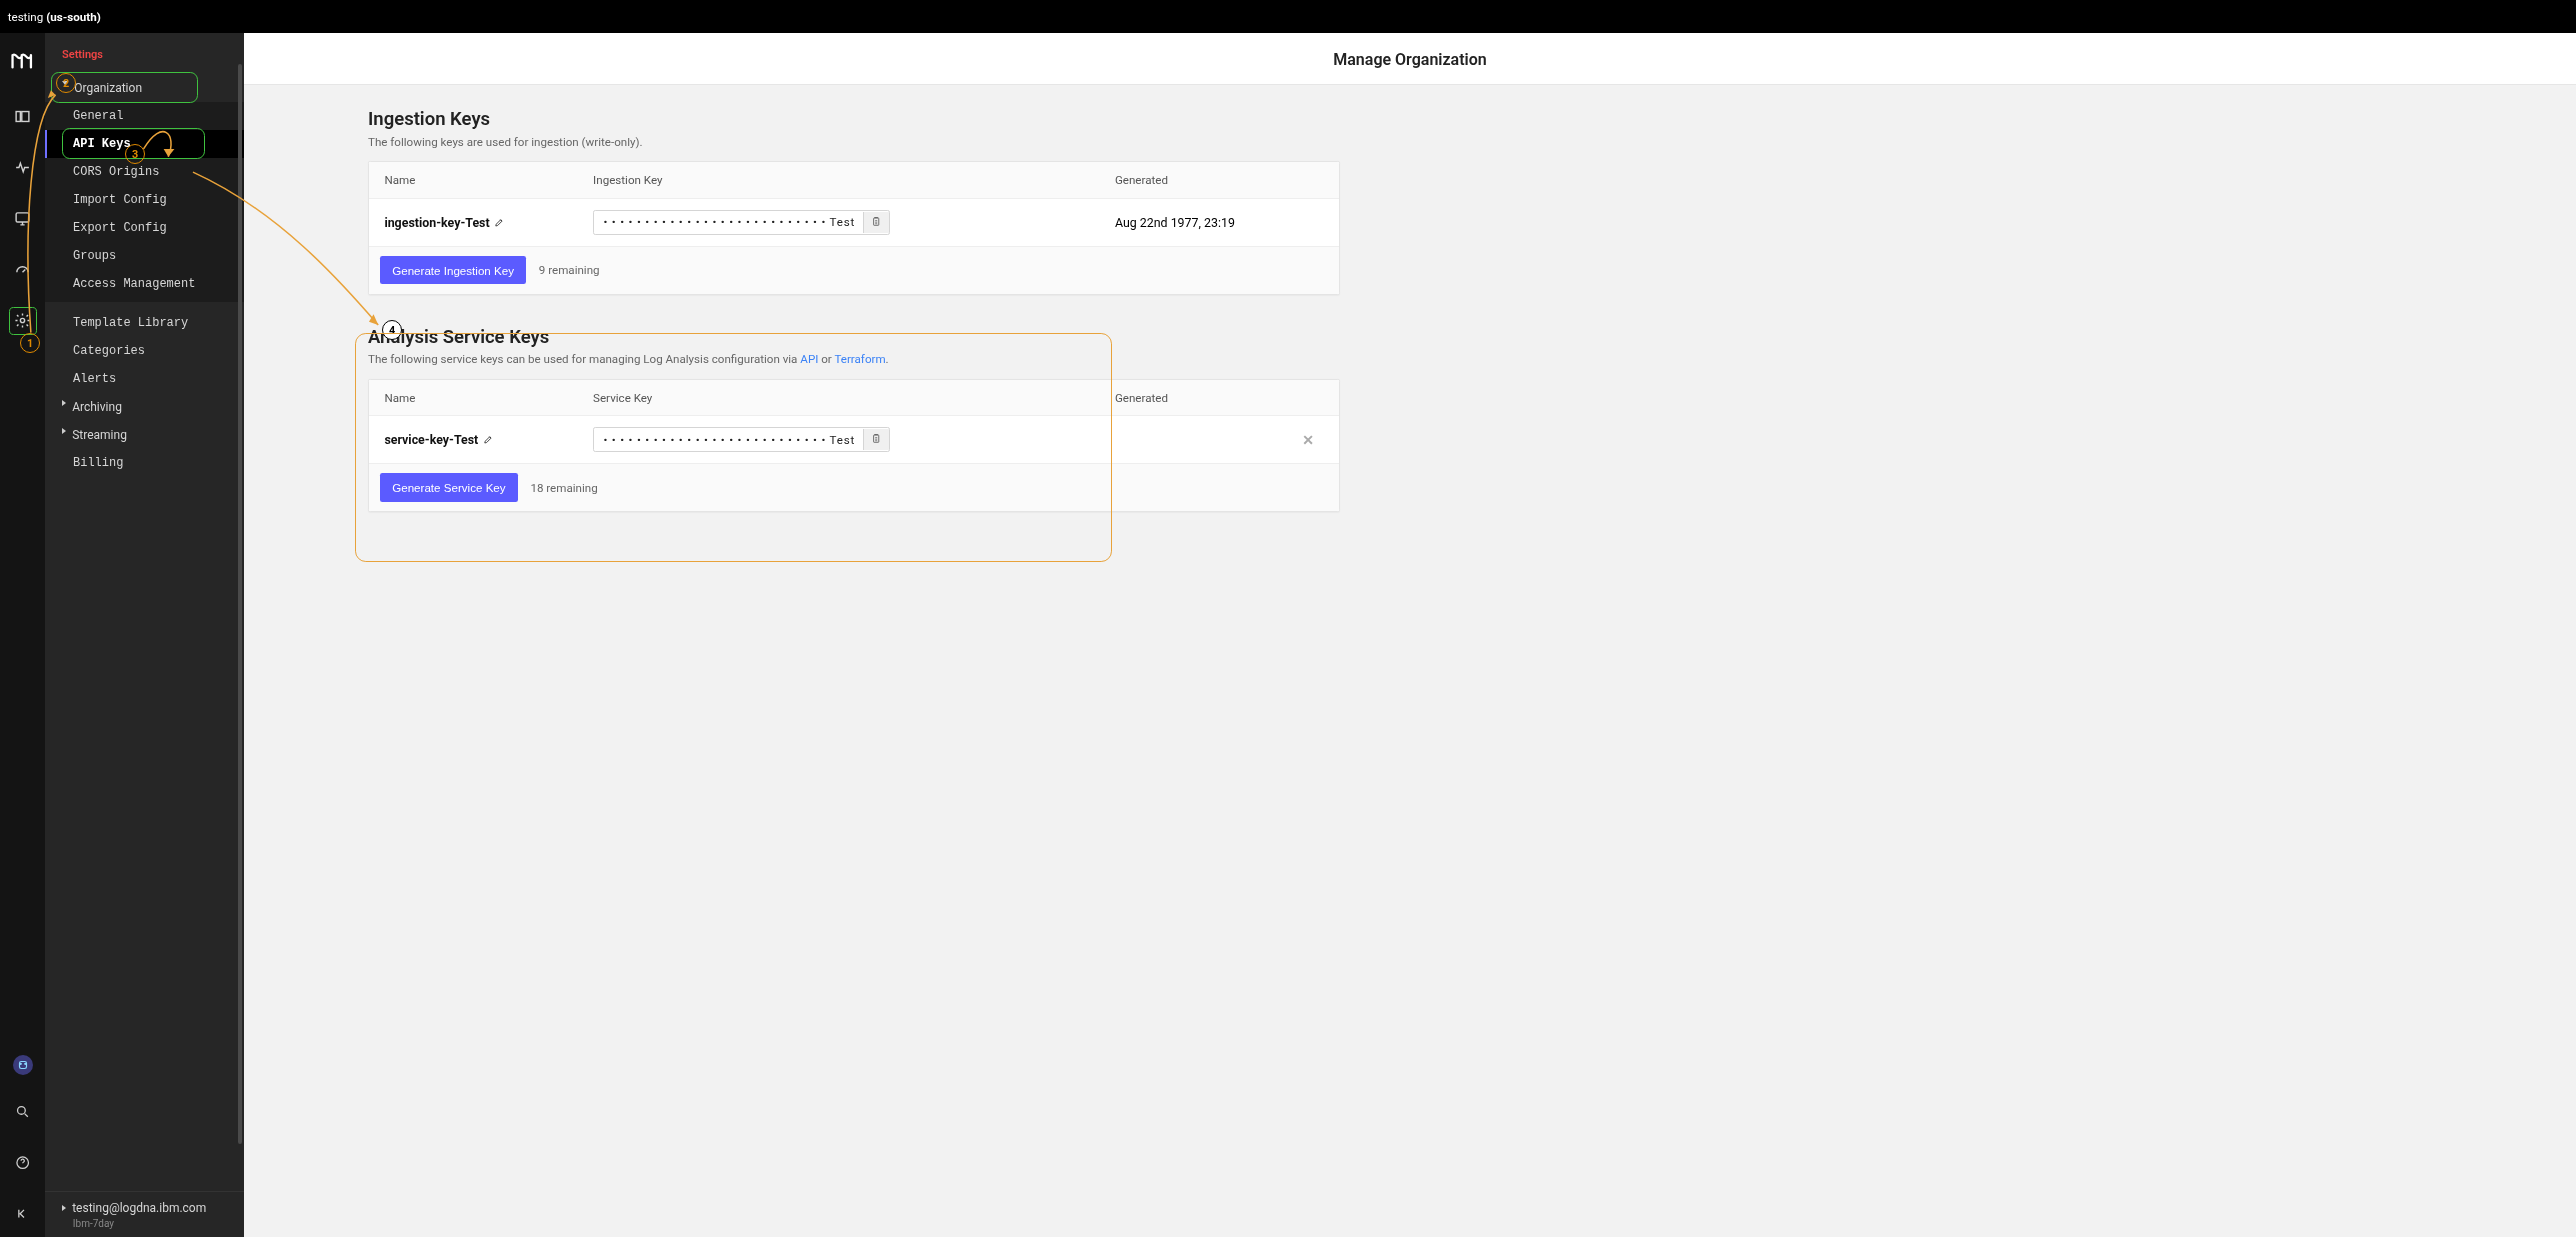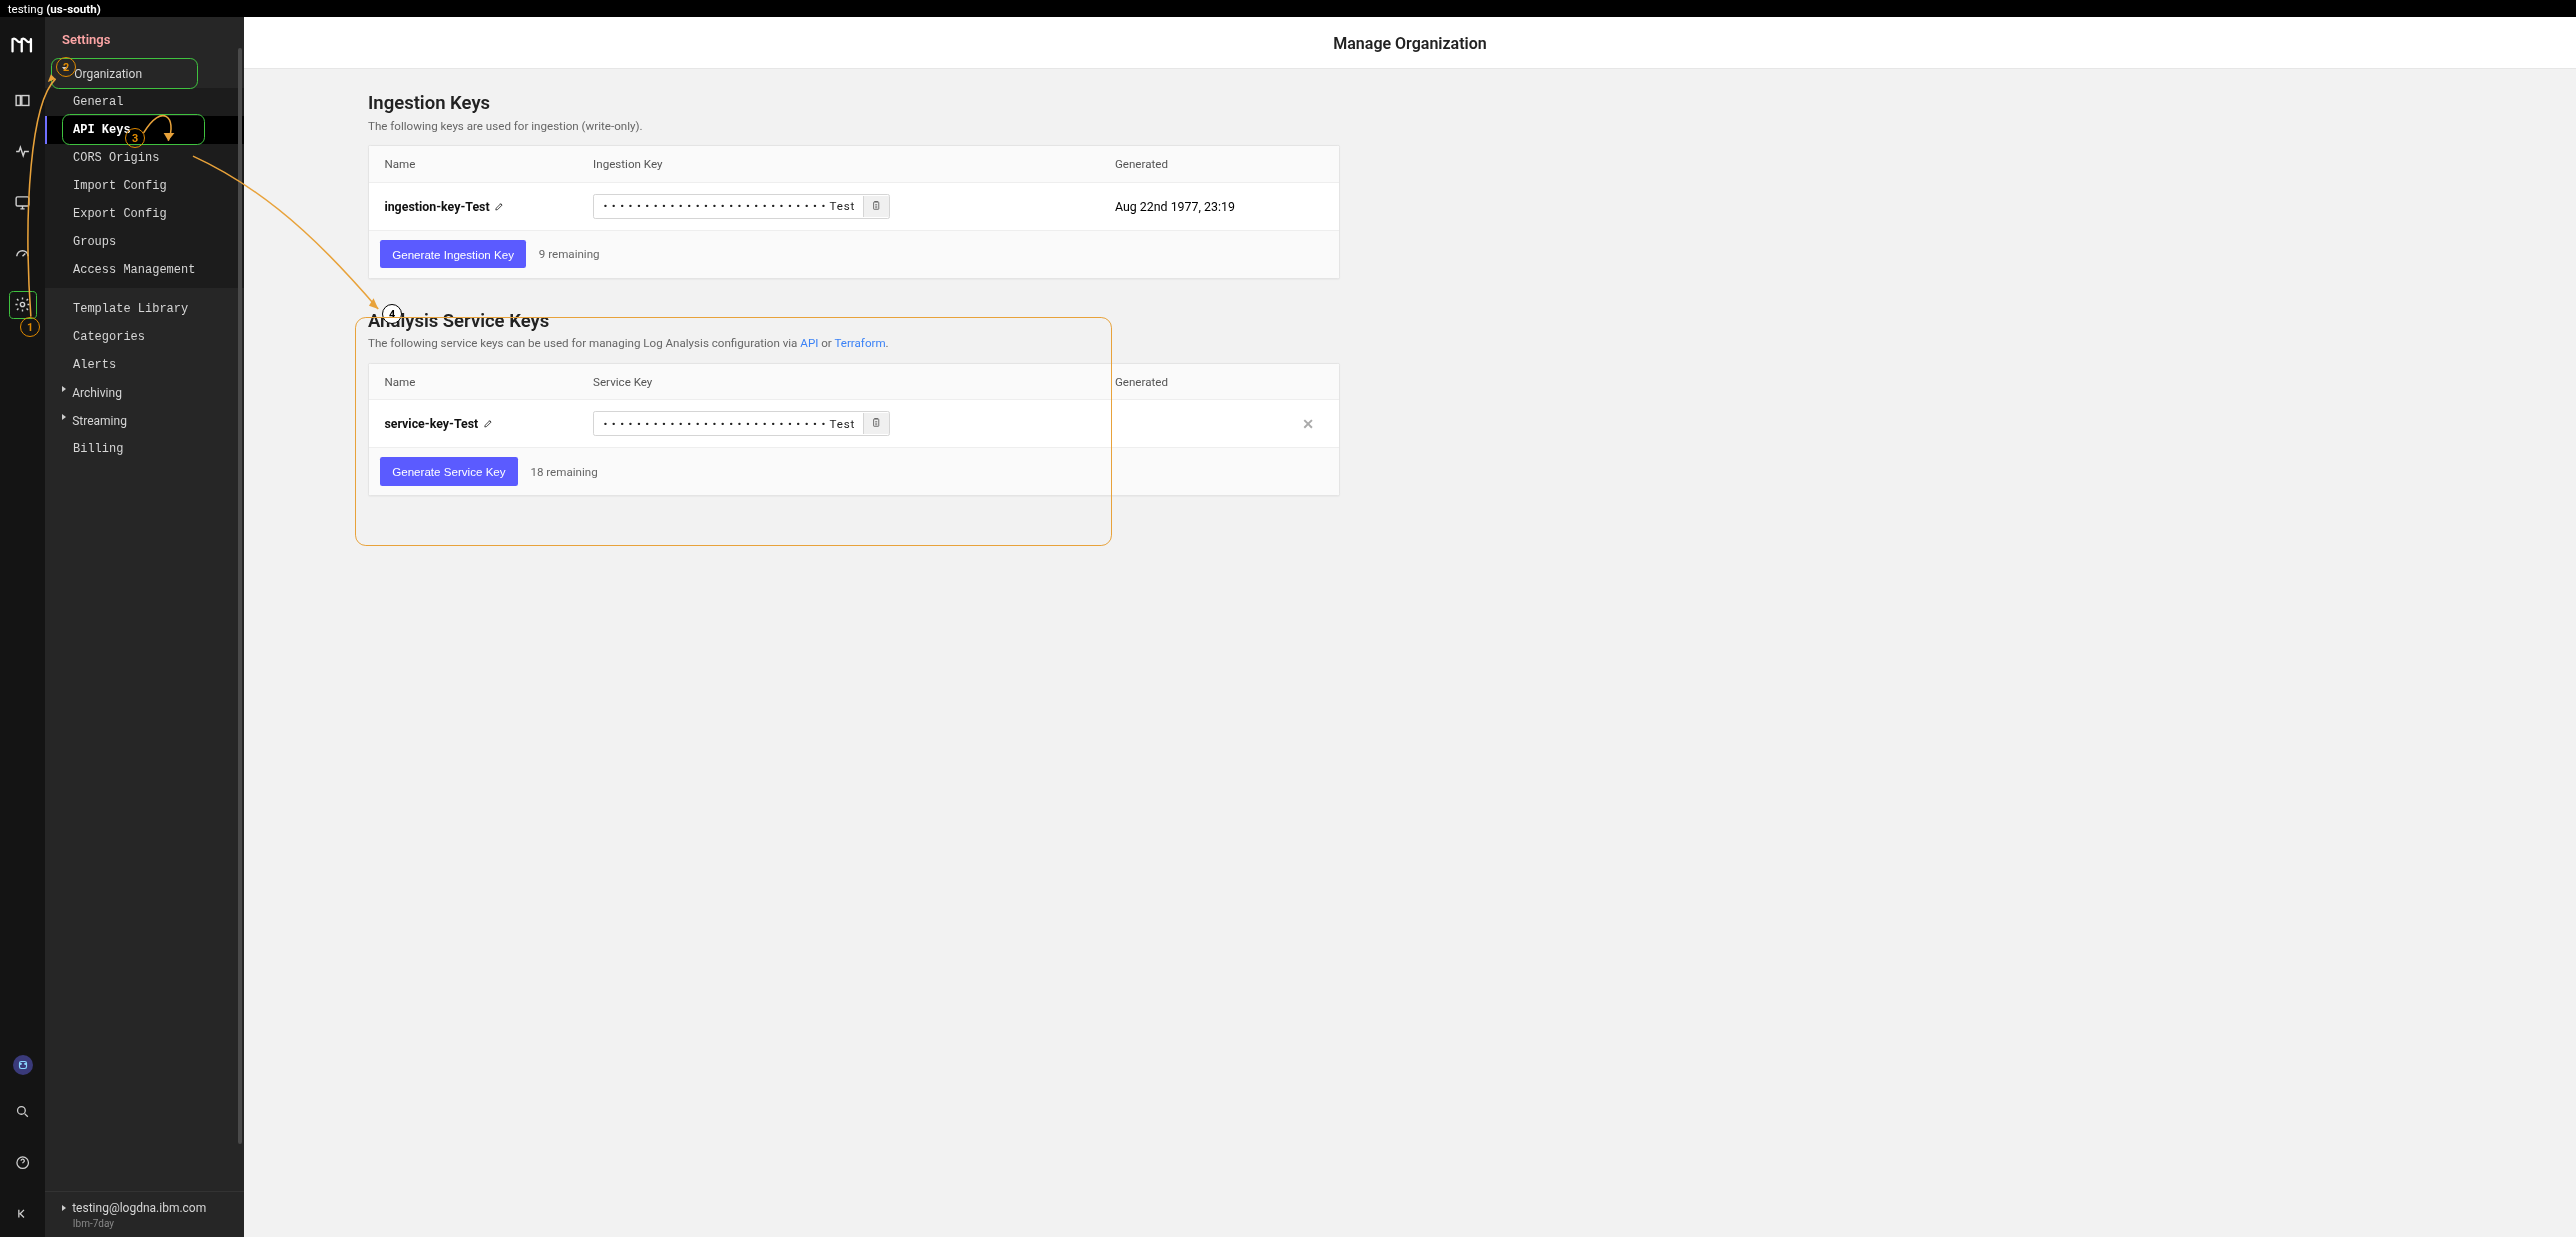--- a/index.html
+++ b/index.html
@@ -1,40 +1,40 @@
 <!DOCTYPE html>
 <html style="font-size:12.4px"><head>
 <meta charset="utf-8">
 <style>
   * { box-sizing: border-box; margin: 0; padding: 0; }
   html, body { width: 100%; height: 100%; font-family: -apple-system, BlinkMacSystemFont, "Segoe UI", Roboto, Helvetica, Arial, sans-serif; }
   body { display: flex; flex-direction: column; background: #f2f2f2; overflow: hidden; }
 
   
-  .topbar { background: #000; color: #fff; font-size: 11.6px; padding: 4.6px 7.7px; height: 17px; display: flex; align-items: center; }
+  .topbar { background: #000; color: #fff; font-size: 11.6px; padding: 4.6px 7.7px; height: 33px; display: flex; align-items: center; }
   .topbar .env { font-weight: 400; }
   .topbar .region { font-weight: 700; margin-left: 3.1px; }
 
   
   .columns { flex: 1 1 auto; display: flex; min-height: 0; }
 
   
   .rail { width: 45px; background: #141414; display: flex; flex-direction: column; align-items: center; padding-top: 14px; gap: 23px; color: #d0d0d0; }
   .rail .logo { font-size: 23px; font-weight: 700; color: #fff; font-family: Georgia, serif; line-height: 1; margin-bottom: 4.6px; display:flex; align-items:center; justify-content:center; width:28px; height:28px;}
   .rail .logo svg { width: 23px; height: 18.5px; }
   .rail .icon-btn { width: 28px; height: 28px; border-radius: 4.6px; display: flex; align-items: center; justify-content: center; cursor: pointer; }
   .rail .icon-btn.selected { border: 1.5px solid #3fc23f; }
   .rail .avatar { width: 20px; height: 20px; border-radius: 50%; background: #3a3a7a; display:flex; align-items:center; justify-content:center; }
   .rail .avatar svg { width:14px; height:14px; }
   .rail svg { stroke: #d0d0d0; fill: none; stroke-width: 2; }
 
   
   .sidebar { width: 199px; background: #262626; color: #d6d6d6; position: relative; font-size: 12px; overflow: hidden; }
   .sidebar .scroll { height: 100%; overflow-y: auto; }
-  .sidebar .heading { color: #fca5a5; font-weight: 600; padding: 15.4px 14px 12.4px 17px; font-size: 13px; }
+  .sidebar .heading { color: #ef4444; font-weight: 600; padding: 15.4px 14px 12.4px 17px; font-size: 11px; }
   .sidebar .item { padding: 7px 14px 7px 28px; cursor: pointer; display: flex; align-items: flex-start; gap: 6.2px; position: relative; }
   .sidebar .item.org { padding-left: 17px; }
   .sidebar .item.sub { padding-left: 28px; font-family: Liberation Mono, monospace; }
   .sidebar .item.active { background: #000; color: #fff; font-weight: 600; }
   .sidebar .item.active::before { content:""; position:absolute; left:0; top:0; bottom:0; width:2.3px; background:#6f6fff; }
   .sidebar .group { background: #1c1c1c; padding-bottom: 4.6px; }
   .sidebar .section2 { padding-top: 6.2px; }
   .sidebar .caret { width: 0; height: 0; border-left: 3.9px solid transparent; border-right: 3.9px solid transparent; display: inline-block; }
   .sidebar .caret.down { border-top: 4.6px solid #ccc; }
   .sidebar .caret.right { border-left: 4.6px solid #ccc; border-top: 3.9px solid transparent; border-bottom: 3.9px solid transparent; border-right: none; width:0; height:0; }

